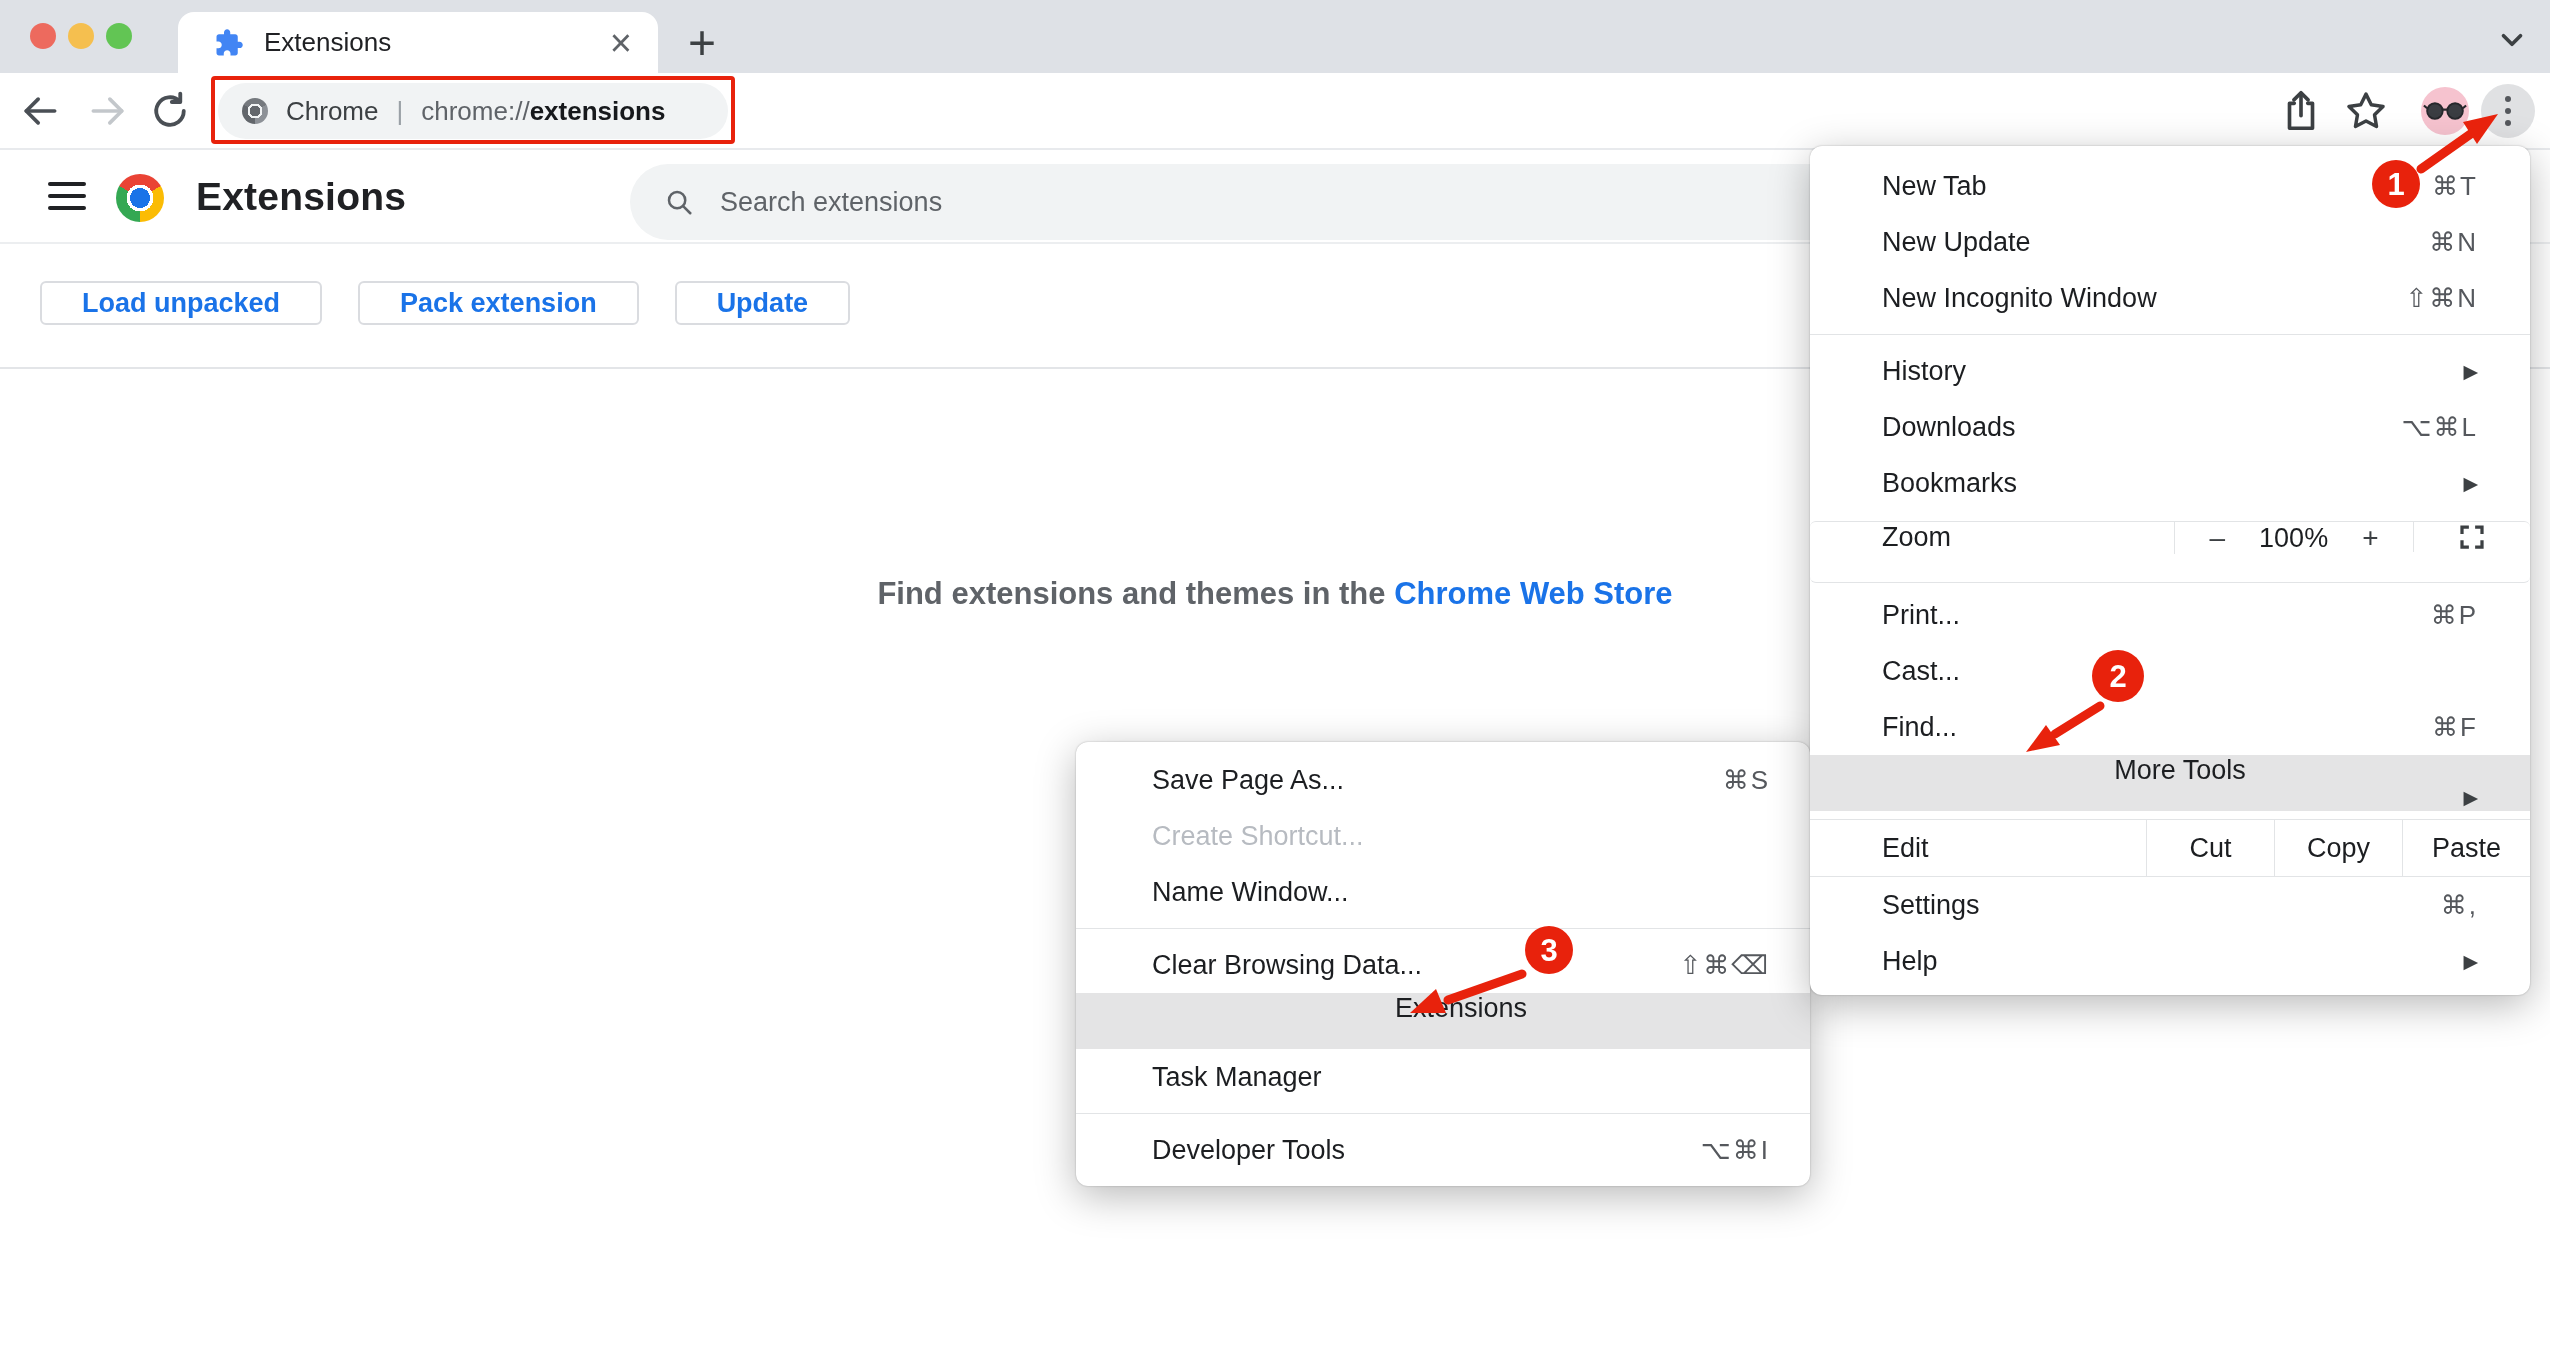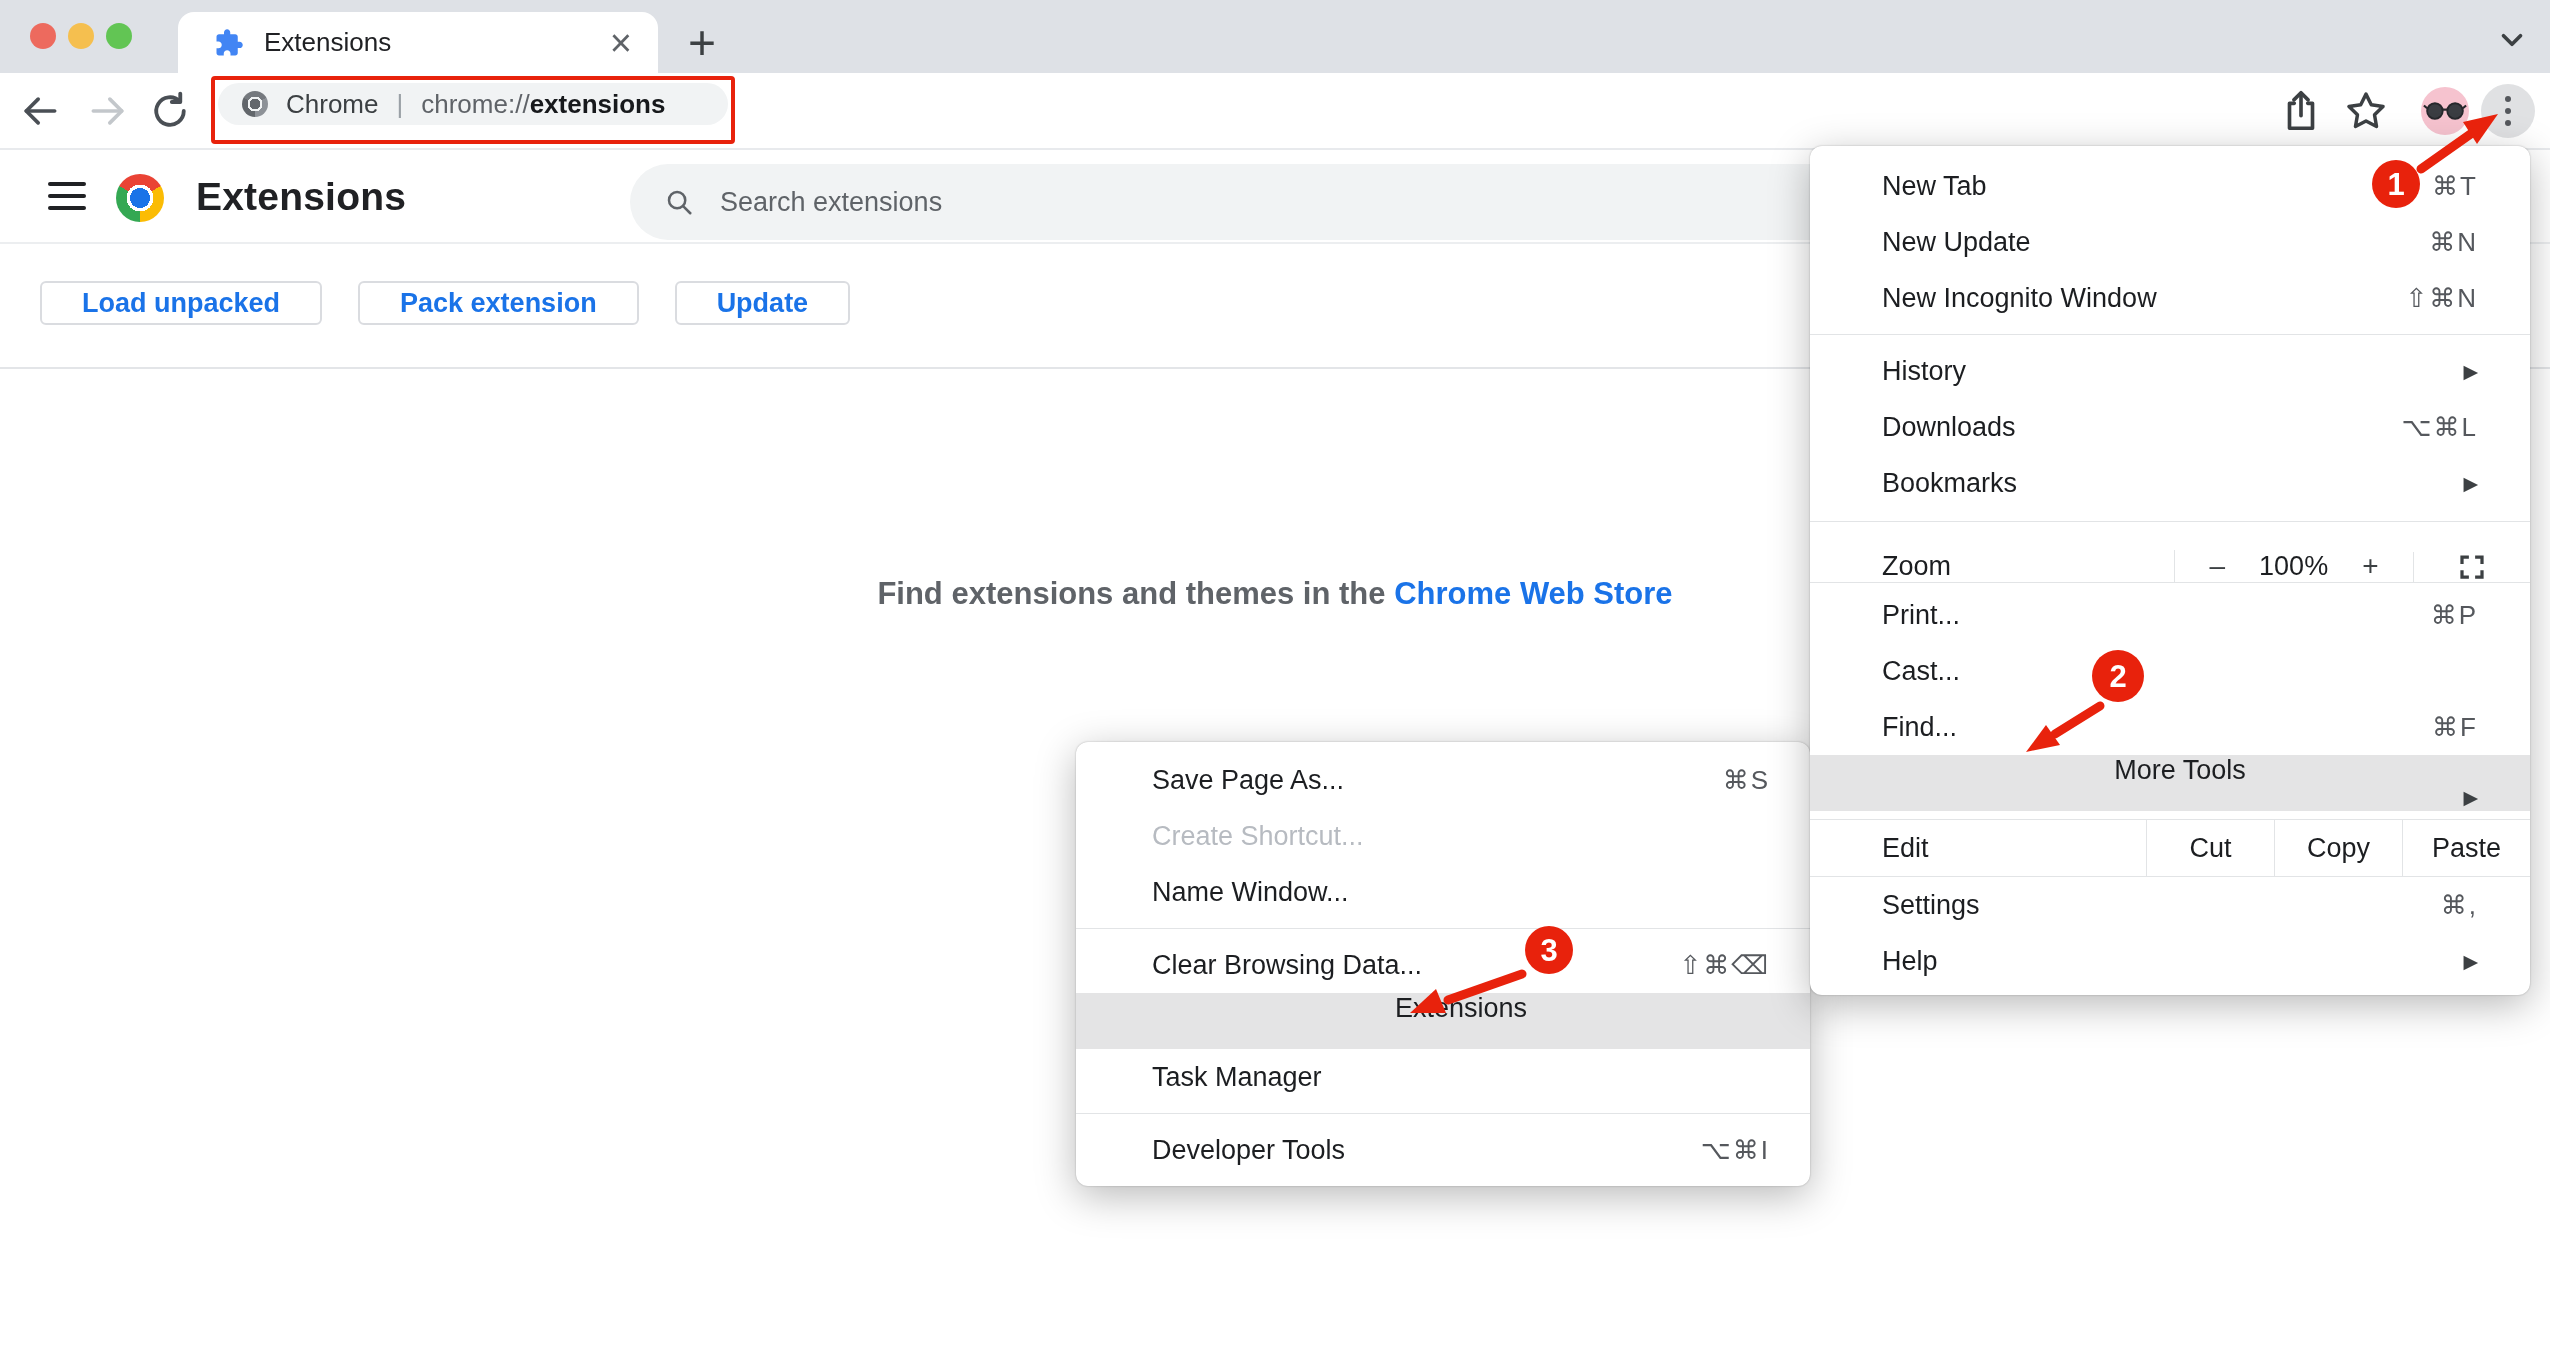--- a/index.html
+++ b/index.html
@@ -24,21 +24,21 @@
 
   
   .toolbar { position:absolute; left:0; top:73px; width:2550px; height:77px; background:#fff;
              border-bottom:2px solid #e8eaed; }
   .nav-ic { position:absolute; top:50%; transform:translateY(-50%); }
   .back-ic    { left:18px; }
   .forward-ic { left:86px; }
   .reload-ic  { left:148px; }
   .redbox { position:absolute; left:211px; top:3px; width:524px; height:68px;
             border:4px solid #e8220c; border-radius:4px; z-index:40; }
-  .omnibox { position:absolute; left:3px; top:3px; width:510px; height:42px; background:#f1f3f4;
+  .omnibox { position:absolute; left:3px; top:3px; width:510px; height:56px; background:#f1f3f4;
              border-radius:28px; display:flex; align-items:center; padding:0 28px 0 24px;text-align:center; }
   .mini-chrome { width:26px; height:26px; border-radius:50%; flex:0 0 auto;
     background:
       radial-gradient(circle at 50% 50%, #63676c 0 5.5px, #f1f3f4 5.5px 7.5px, rgba(0,0,0,0) 7.5px),
       conic-gradient(#75797e 0 60deg, #8d9197 60deg 180deg, #62666b 180deg 300deg, #75797e 300deg 360deg); }
   .url-chrome { margin-left:18px; font-size:26px; color:#3c4043; }
   .url-sep { margin:0 18px; color:#9aa0a6; font-size:26px; font-weight:300; }
   .url-scheme { font-size:26px; color:#5f6368; }
   .url-host { font-size:26px; color:#17191c; font-weight:600; }
   .right-ic { position:absolute; top:50%; transform:translateY(-50%); }
@@ -84,21 +84,21 @@
   .mrow { height:56px; display:flex; align-items:center; }
   .mrow .sc { margin-left:auto; color:#55585d; font-size:26px; letter-spacing:2px; }
   .mrow .caret { margin-left:auto; color:#3c4043; font-size:19px; }
   .mrow.hl { background:#e4e4e5;flex-direction:column; }
   .msep { height:1px; background:#e2e4e6; margin:8px 0; }
   .disabled { color:#b7bbc1;text-align:center; }
 
   .menu { left:1810px; top:146px; width:720px; padding:12px 0 6px; z-index:30; }
   .menu .mrow { padding:0 52px 0 72px; }
   .zoomrow { margin-top:10px; margin-bottom:4px; height:62px; border-top:1px solid #e2e4e6;
-             border-bottom:1px solid #e2e4e6; display:flex; align-items:flex-end; }
+             border-bottom:1px solid #e2e4e6; display:flex; align-items:flex-start;border-radius:6px; }
   .zlabel { flex:1; display:flex; align-items:center; padding-left:72px; }
   .zctrl  { width:239px; border-left:1px solid #e2e4e6; display:flex; align-items:center;
             justify-content:center; gap:34px; }
   .zctrl .zval { font-size:27px; }
   .zctrl .zbtn { font-size:28px; color:#3c4043; }
   .zfs { width:117px; border-left:1px solid #e2e4e6; display:flex; align-items:center; justify-content:center; }
   .editrow { margin-top:8px; height:58px; border-top:1px solid #e2e4e6; border-bottom:1px solid #e2e4e6;
              display:flex; align-items:stretch; }
   .elabel { flex:1; display:flex; align-items:center; padding-left:72px; }
   .ecell { width:128px; border-left:1px solid #e2e4e6; display:flex; align-items:center; justify-content:center; }

